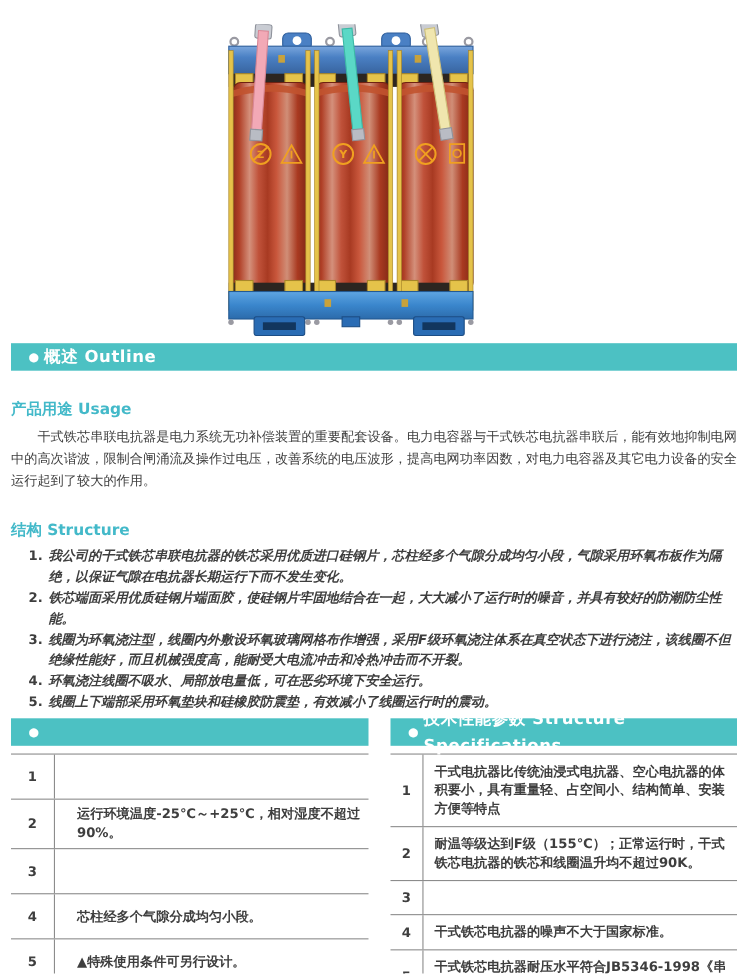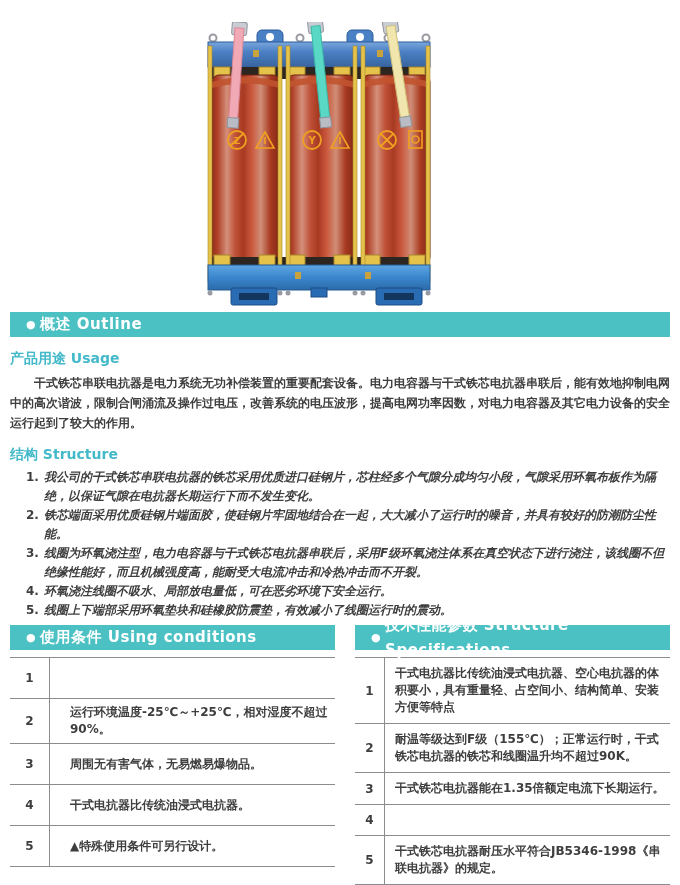--- a/index.html
+++ b/index.html
@@ -20,24 +20,24 @@
     height:25px; background:#4cc1c3; color:#ffffff;
     font-size:15px; font-weight:bold; line-height:25px;
     padding-left:16px; letter-spacing:0.5px;
     display:flex; align-items:center; gap:2px;
   }
   .bar .bullet { font-size:11px; line-height:25px; margin-right:2px; }
 
   
   .sec-title {
     color:#43b9c9; font-size:14px; font-weight:bold;
-    margin-top:13px; line-height:17px;
+    margin-top:27px; line-height:17px;
   }
   .para {
-    margin-top:6px; font-size:12px; font-weight:bold; line-height:20px;
+    margin-top:6px; font-size:12px; font-weight:normal; line-height:20px;
     text-indent:2em; color:#3e3e3e;
   }
   .s-list { margin-top:5px; padding-left:16px; }
   .s-item { display:flex; font-size:12px; font-weight:bold; line-height:19px; color:#3e3e3e; }
   .s-num  { flex:0 0 18px; }
   .s-text { flex:1;font-style:italic; }
 
   
   .tables { display:flex; margin-top:5px; padding:0 10px; gap:20px; }
   .tcol-left  { width:325px; }
@@ -224,60 +224,58 @@
         <span class="s-text">我公司的干式铁芯串联电抗器的铁芯采用优质进口硅钢片，芯柱经多个气隙分成均匀小段，气隙采用环氧布板作为隔绝，以保证气隙在电抗器长期运行下而不发生变化。</span>
       </div>
 
       <div class="s-item">
         <span class="s-num">2.</span>
         <span class="s-text">铁芯端面采用优质硅钢片端面胶，使硅钢片牢固地结合在一起，大大减小了运行时的噪音，并具有较好的防潮防尘性能。</span>
       </div>
 
       <div class="s-item">
         <span class="s-num">3.</span>
-        <span class="s-text">线圈为环氧浇注型，电力电容器与干式铁芯电抗器串联后，采用F级环氧浇注体系在真空状态下进行浇注，该线圈不但绝缘性能好，而且机械强度高，能耐受大电流冲击和冷热冲击而不开裂。</span>
+        <span class="s-text">线圈为环氧浇注型，线圈内外敷设环氧玻璃网格布作增强，采用F级环氧浇注体系在真空状态下进行浇注，该线圈不但绝缘性能好，而且机械强度高，能耐受大电流冲击和冷热冲击而不开裂。</span>
       </div>
 
       <div class="s-item">
         <span class="s-num">4.</span>
         <span class="s-text">环氧浇注线圈不吸水、局部放电量低，可在恶劣环境下安全运行。</span>
       </div>
 
       <div class="s-item">
         <span class="s-num">5.</span>
         <span class="s-text">线圈上下端部采用环氧垫块和硅橡胶防震垫，有效减小了线圈运行时的震动。</span>
       </div>
     </div>
 </div>
 
 <div class="tables">
   <div class="tcol-left">
     <div class="bar">
       <span class="bullet">●</span>
-      <span>使用条件  Using conditions</span>
     </div>
     <div class="dtable">
 
         <div class="trow">
           <div class="tnum">1</div>
         </div>
 
         <div class="trow">
           <div class="tnum">2</div>
           <div class="tcell">运行环境温度-25℃～+25℃，相对湿度不超过90%。</div>
         </div>
 
         <div class="trow">
           <div class="tnum">3</div>
-          <div class="tcell">周围无有害气体，无易燃易爆物品。</div>
         </div>
 
         <div class="trow">
           <div class="tnum">4</div>
-          <div class="tcell">干式电抗器比传统油浸式电抗器。</div>
+          <div class="tcell">芯柱经多个气隙分成均匀小段。</div>
         </div>
 
         <div class="trow">
           <div class="tnum">5</div>
           <div class="tcell">▲特殊使用条件可另行设计。</div>
         </div>
       </div>
   </div>
 
   <div class="tcol-right">
@@ -292,25 +290,25 @@
           <div class="tcell">干式电抗器比传统油浸式电抗器、空心电抗器的体积要小，具有重量轻、占空间小、结构简单、安装方便等特点</div>
         </div>
 
         <div class="trow">
           <div class="tnum">2</div>
           <div class="tcell">耐温等级达到F级（155℃）；正常运行时，干式铁芯电抗器的铁芯和线圈温升均不超过90K。</div>
         </div>
 
         <div class="trow">
           <div class="tnum">3</div>
-          <div class="tcell">干式铁芯电抗器能在1.35倍额定电流下长期运行。</div>
         </div>
 
         <div class="trow">
           <div class="tnum">4</div>
+          <div class="tcell">干式铁芯电抗器的噪声不大于国家标准。</div>
         </div>
 
         <div class="trow">
           <div class="tnum">5</div>
           <div class="tcell">干式铁芯电抗器耐压水平符合JB5346-1998《串联电抗器》的规定。</div>
         </div>
       </div>
   </div>
 </div>
 

